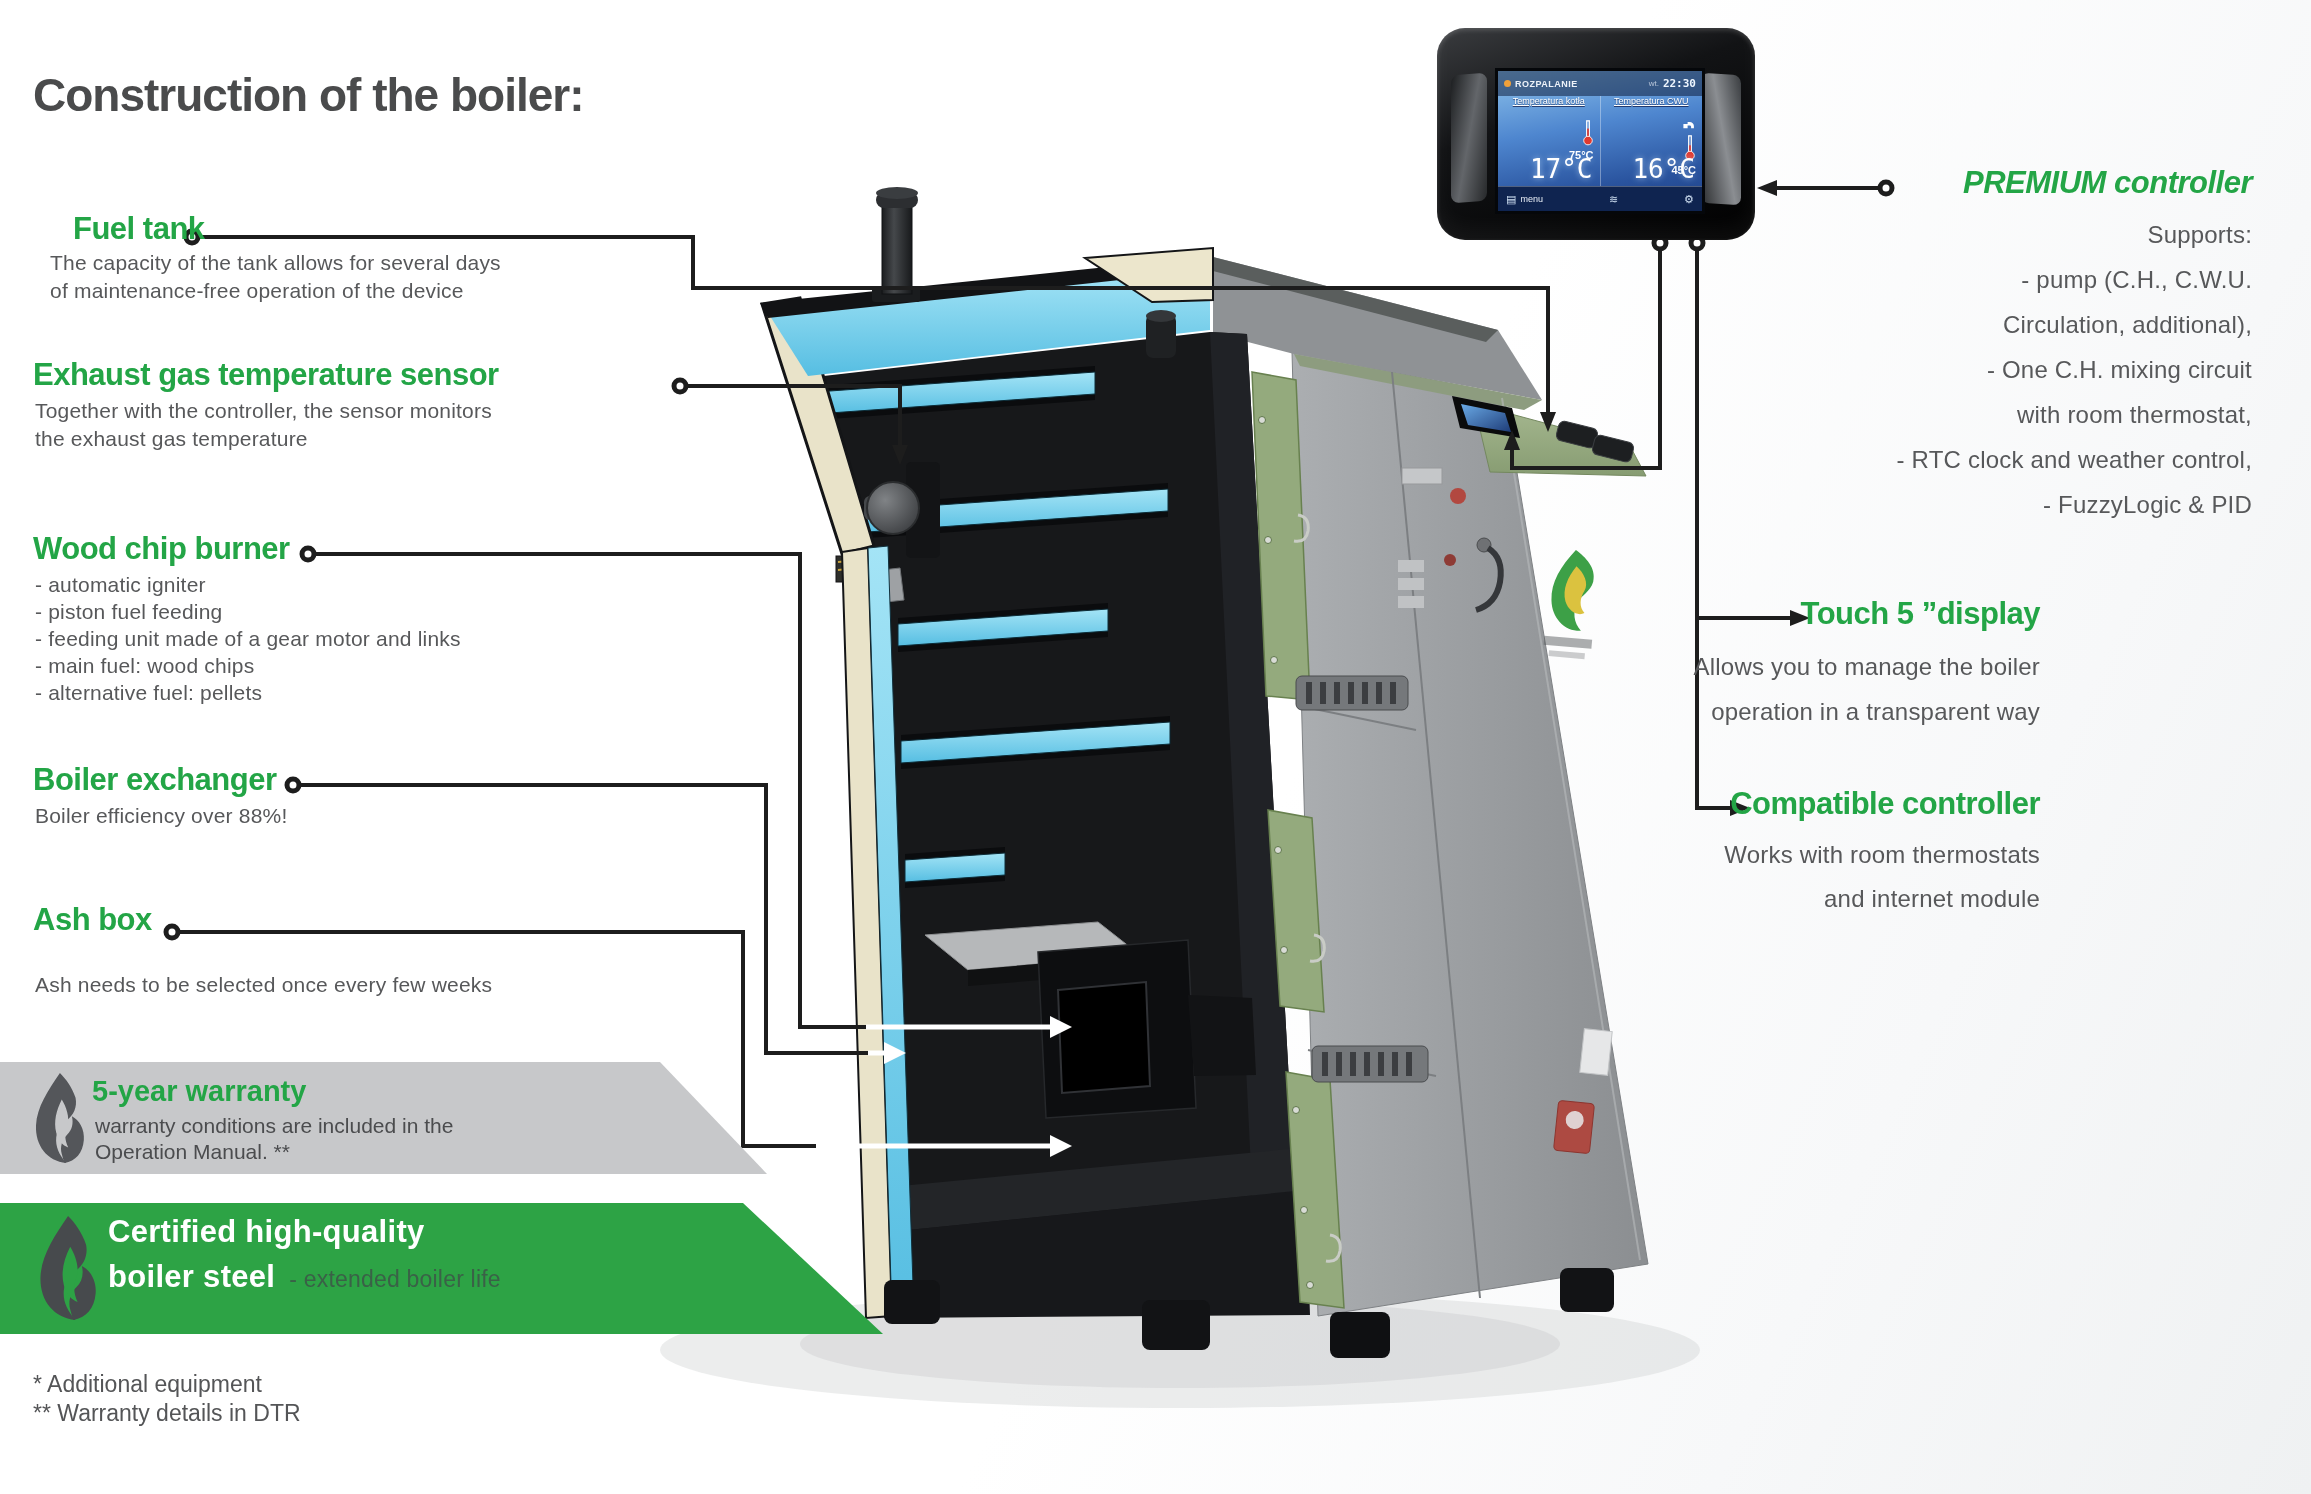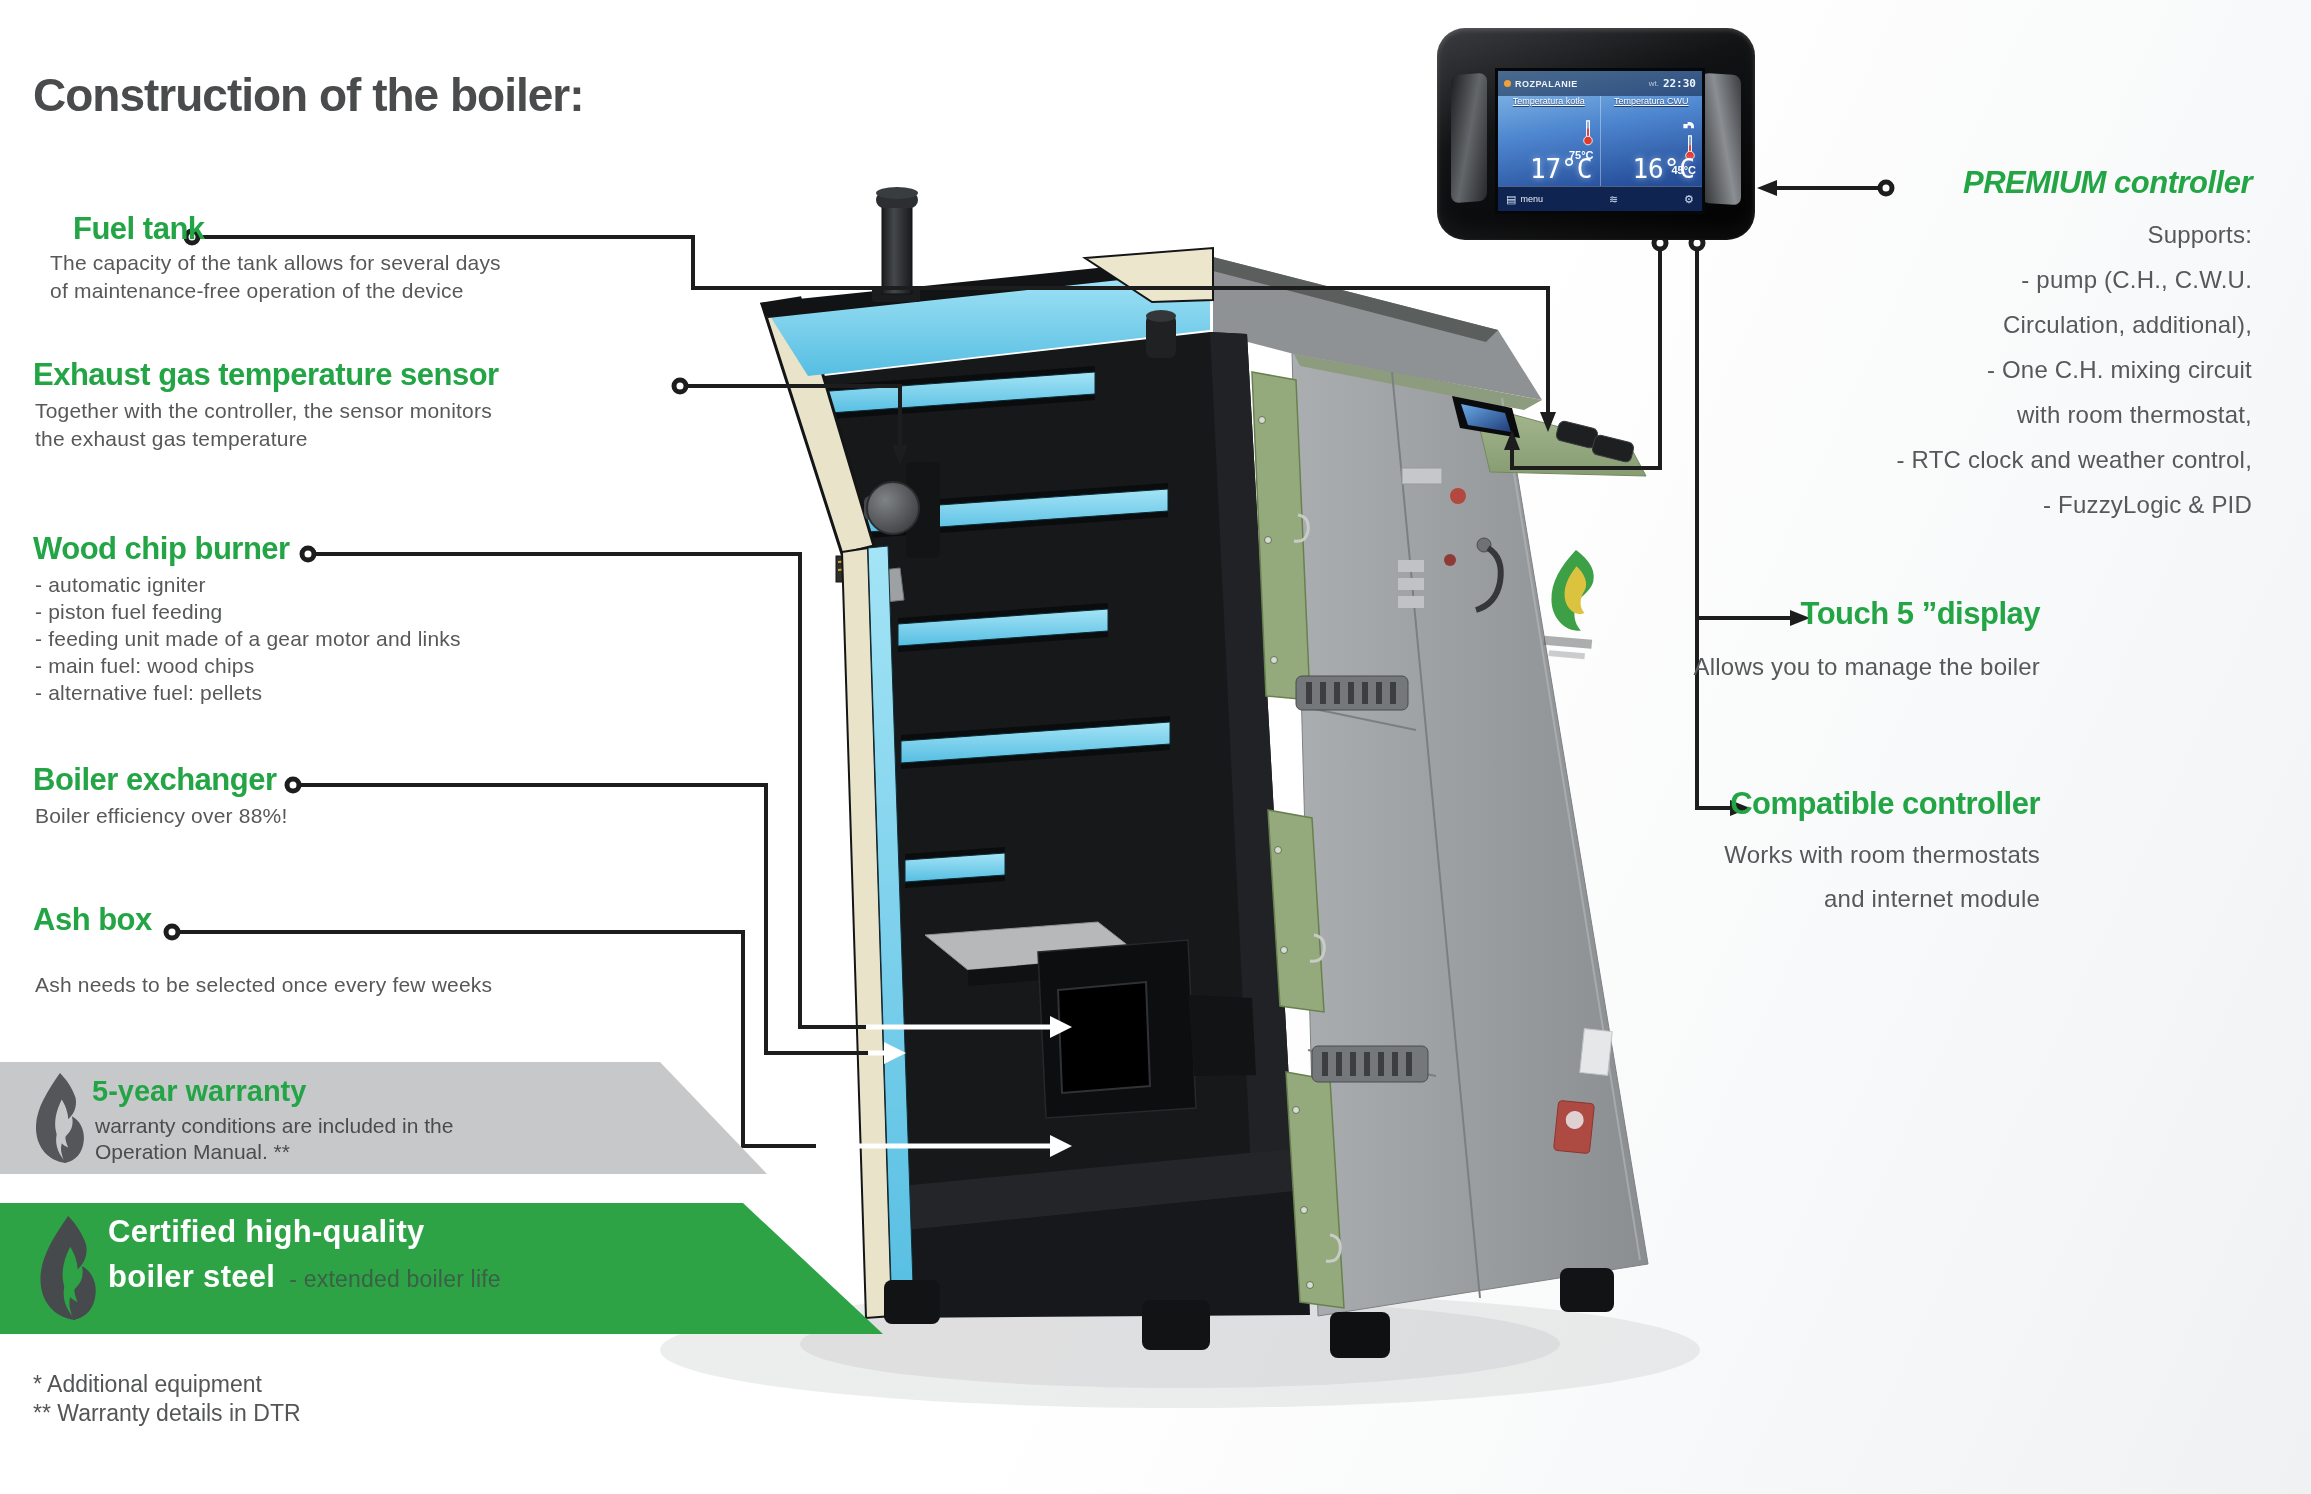--- a/index.html
+++ b/index.html
@@ -351,20 +351,21 @@
     <div class="nowrap">Circulation, additional),</div>
     <div class="nowrap">- One C.H. mixing circuit</div>
     <div class="nowrap">with room thermostat,</div>
     <div class="nowrap">- RTC clock and weather control,</div>
     <div class="nowrap">- FuzzyLogic &amp; PID</div>
   </div>
 
   <div class="abs h-green r-align sec-touch-h nowrap">Touch 5 ”display</div>
   <div class="abs r-body r-align sec-touch-b">
     <div class="nowrap">Allows you to manage the boiler</div>
+    <div class="nowrap">operation in a transparent way</div>
   </div>
 
   <div class="abs h-green r-align sec-comp-h nowrap">Compatible controller</div>
   <div class="abs r-body r-align sec-comp-b">
     <div class="nowrap">Works with room thermostats</div>
     <div class="nowrap">and internet module</div>
   </div>
 
   <div class="abs banner-gray">
     <svg class="abs" style="left:30px;top:10px;" width="58" height="92" viewBox="0 0 60 100">

